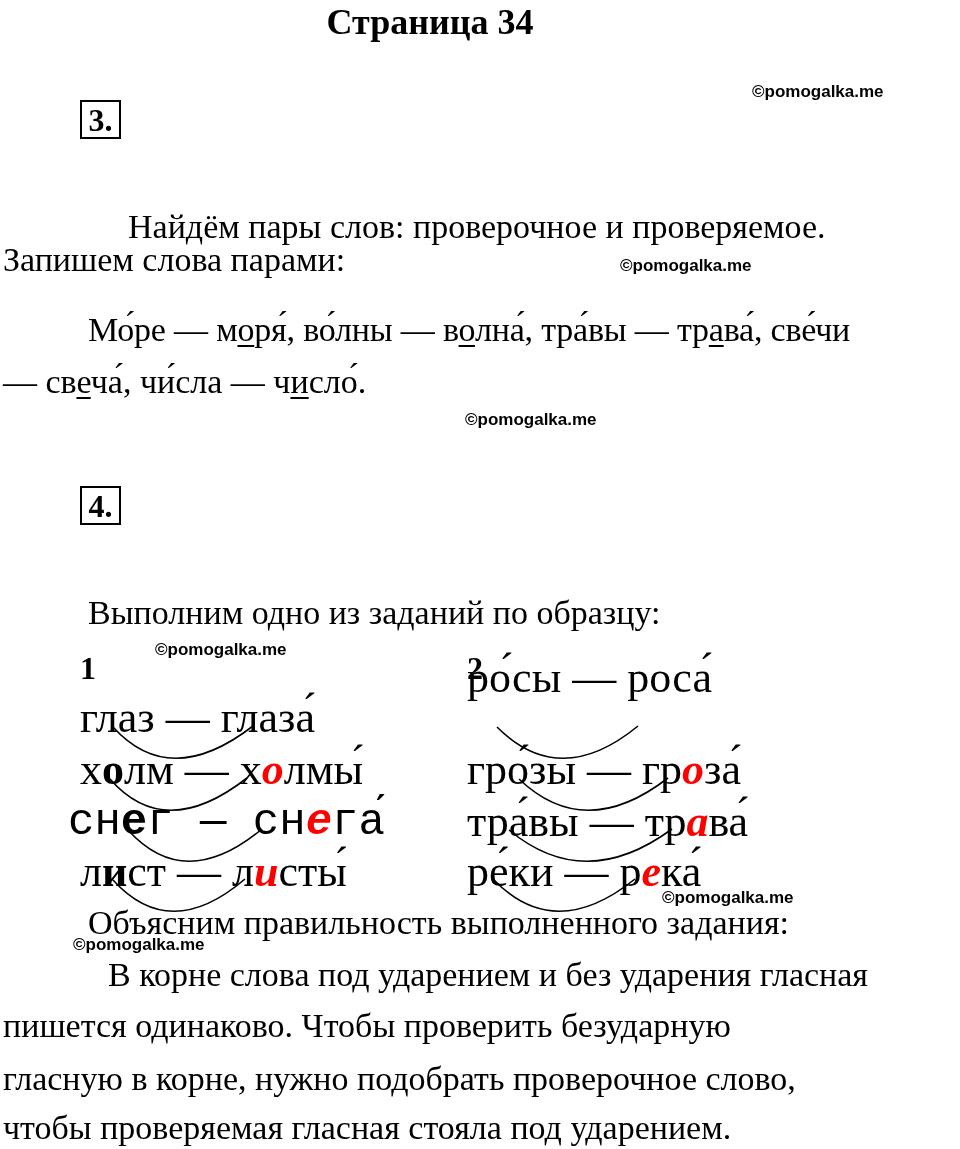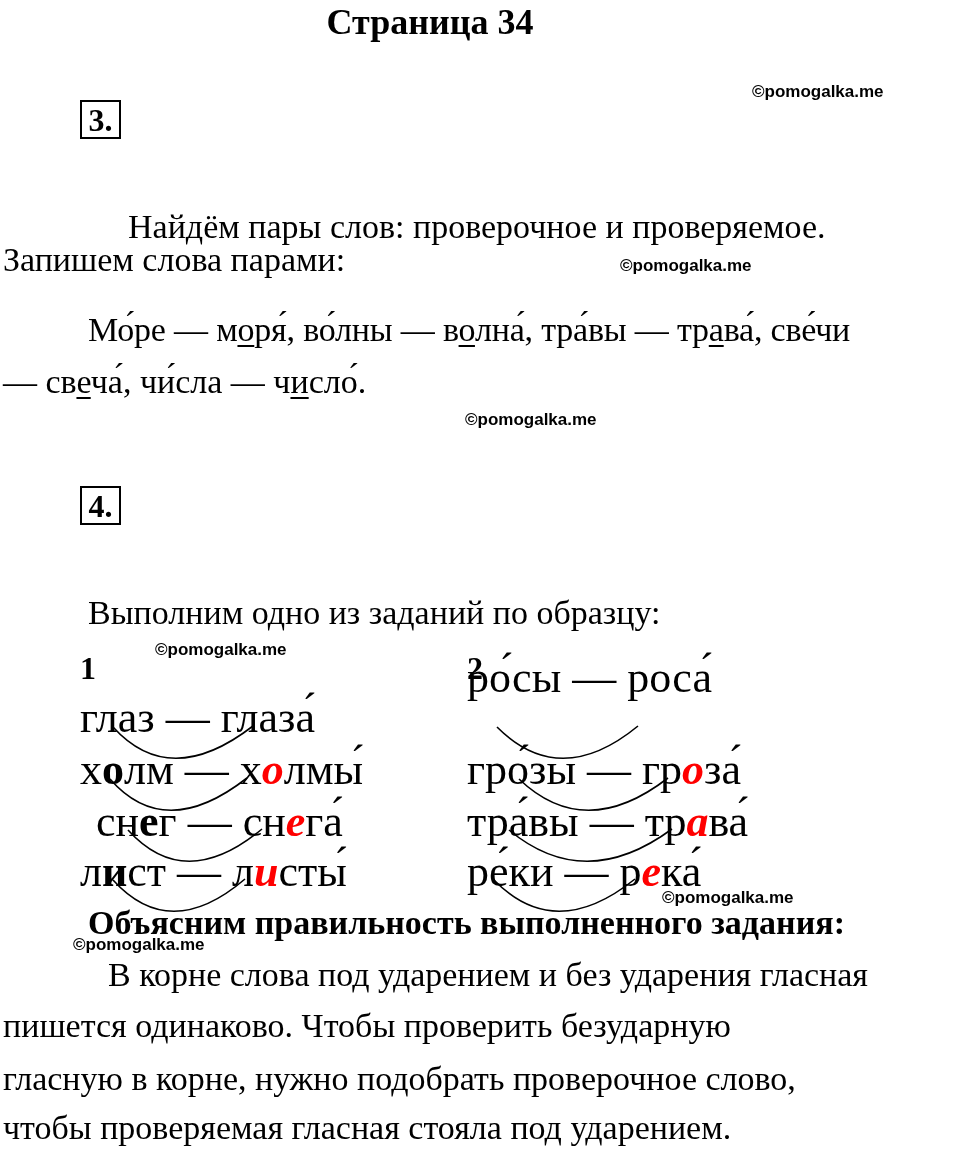--- a/index.html
+++ b/index.html
@@ -74,21 +74,21 @@
 
 <div class="abs colhead" style="left:80px; top:648px;">1</div>
 <div class="abs colhead" style="left:467px; top:648px;">2</div>
 
 <div class="abs pair" style="left:80px; top:698px;">
   <span>гл</span><span>а</span><span>з</span><span style="white-space:pre"> — </span><span>гл</span><span>а</span><span>за́</span>
 </div>
 <div class="abs pair" style="left:80px; top:750px;">
   <span>х</span><span class="bold-v">о</span><span>лм</span><span style="white-space:pre"> — </span><span>х</span><span class="red">о</span><span>лмы́</span>
 </div>
-<div class="abs pair" style="left:96px; top:802px;">
+<div class="abs pair" style="left:68px; top:802px;font-family:Liberation Mono, monospace;">
   <span>сн</span><span class="bold-v">е</span><span>г</span><span style="white-space:pre"> — </span><span>сн</span><span class="red">е</span><span>га́</span>
 </div>
 <div class="abs pair" style="left:80px; top:852px;">
   <span>л</span><span class="bold-v">и</span><span>ст</span><span style="white-space:pre"> — </span><span>л</span><span class="red">и</span><span>сты́</span>
 </div>
 
 <div class="abs pair" style="left:467px; top:658px;">
   <span>р</span><span>о́</span><span>сы</span><span style="white-space:pre"> — </span><span>р</span><span>о</span><span>са́</span>
 </div>
 <div class="abs pair" style="left:467px; top:750px;">
@@ -109,17 +109,17 @@
     <path d="M128,830 Q185,893 262,829"></path>
     <path d="M113,880 Q170,943 245,879"></path>
 
     <path d="M497,727 Q560,790 638,726"></path>
     <path d="M519,779 Q585,842 668,778"></path>
     <path d="M509,830 Q585,893 672,829"></path>
     <path d="M494,880 Q555,943 635,879"></path>
   </g>
 </svg>
 
-<div class="abs txt" style="left:88px; top:903px;font-weight:bold;">Объясним правильность выполненного задания:</div>
+<div class="abs txt" style="left:88px; top:903px;">Объясним правильность выполненного задания:</div>
 <div class="abs txt" style="left:88px; top:955px;margin-left:20px;">В корне слова под ударением и без ударения гласная</div>
 <div class="abs txt" style="left:3px; top:1006px;">пишется одинаково. Чтобы проверить безударную</div>
 <div class="abs txt" style="left:3px; top:1059px;text-align:center;">гласную в корне, нужно подобрать проверочное слово,</div>
 <div class="abs txt" style="left:3px; top:1108px;text-align:right;">чтобы проверяемая гласная стояла под ударением.</div>
 
 </body></html>

